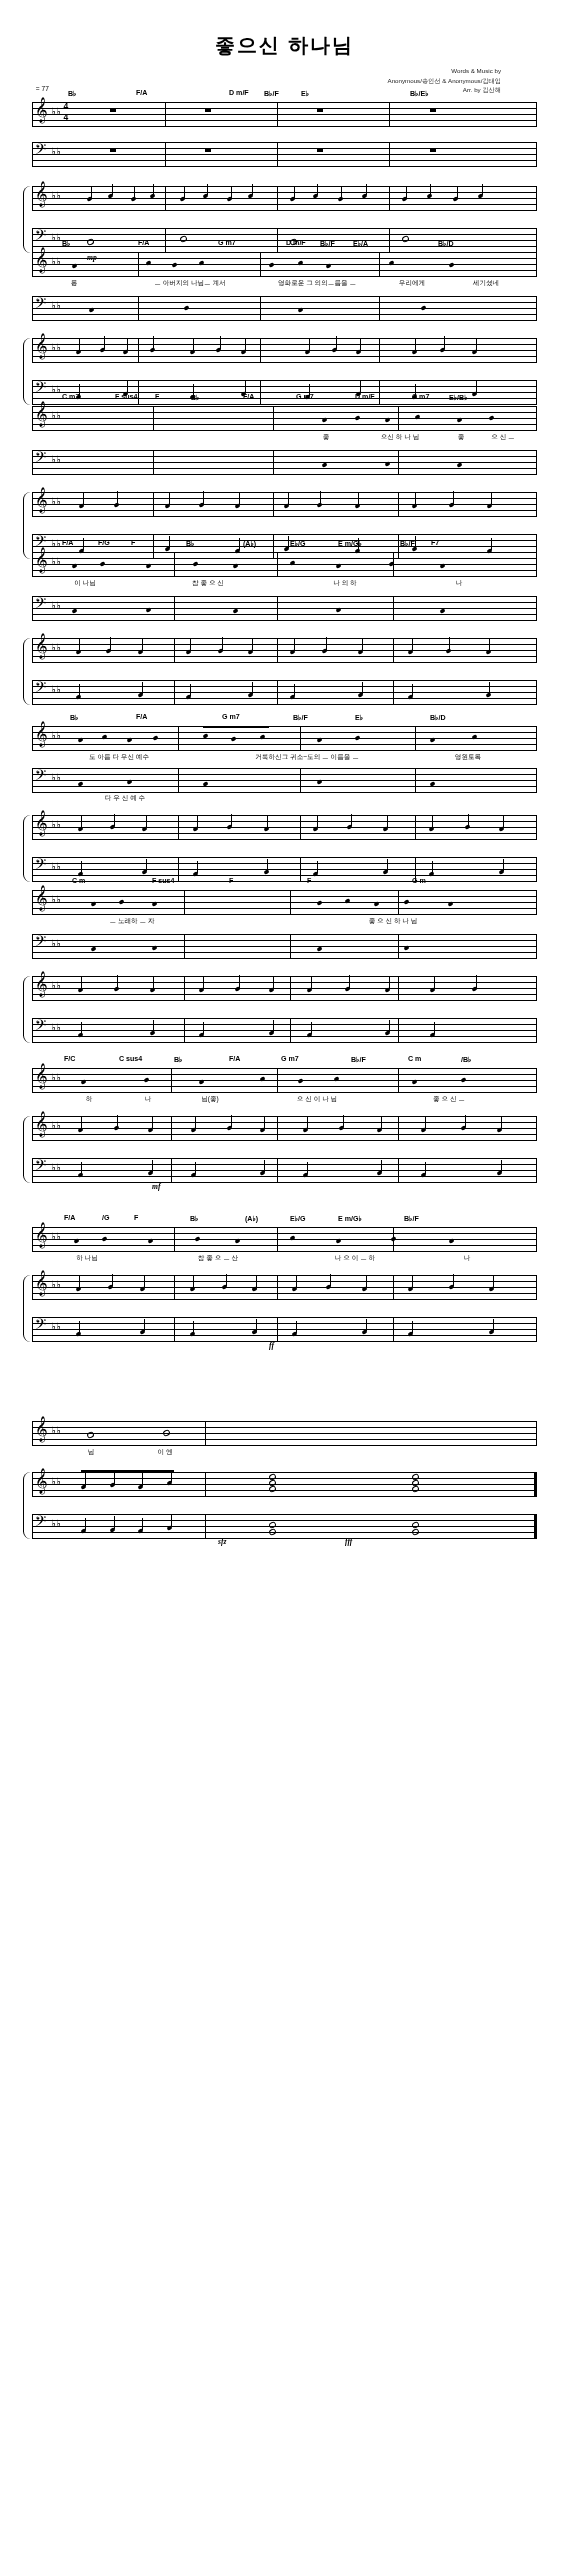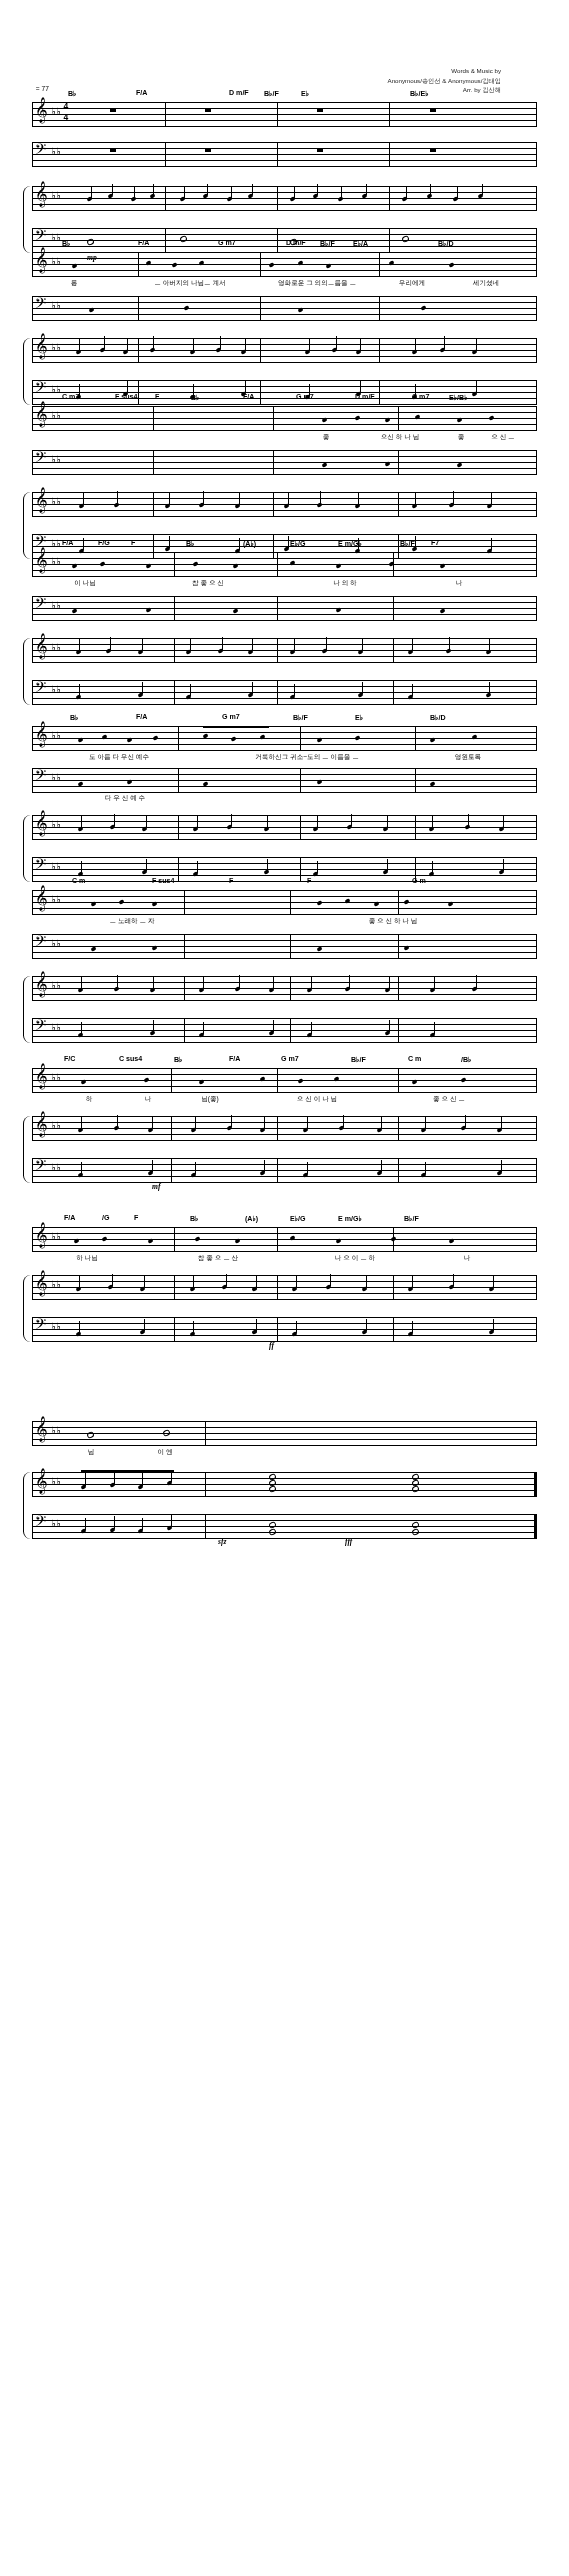--- a/index.html
+++ b/index.html
@@ -200,20 +200,21 @@
     position: absolute;
     width: 0.8px;
     background: #000;
   }
 </style>
 </head>
 <body>
 
 <div class="page">
 
+  <div class="title">좋으신 하나님</div>
 
   <div class="credits">
     <div>Words &amp; Music by</div>
     <div>Anonymous/송인선 &amp; Anonymous/김태임</div>
     <div>Arr. by 김산해</div>
   </div>
 
   <div class="system" style="top:85px;">
     <div class="tempo" style="left:3.8px; top:0px;">= 77</div>
     <div class="sysbox" style="height:15px;">

